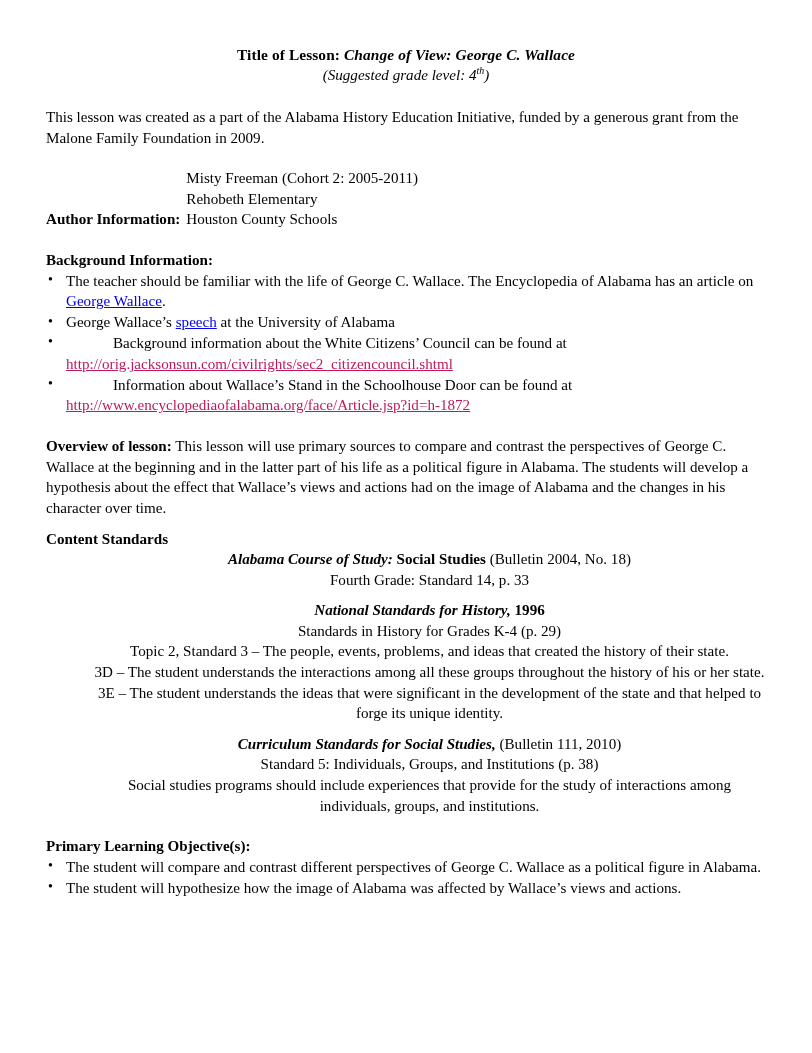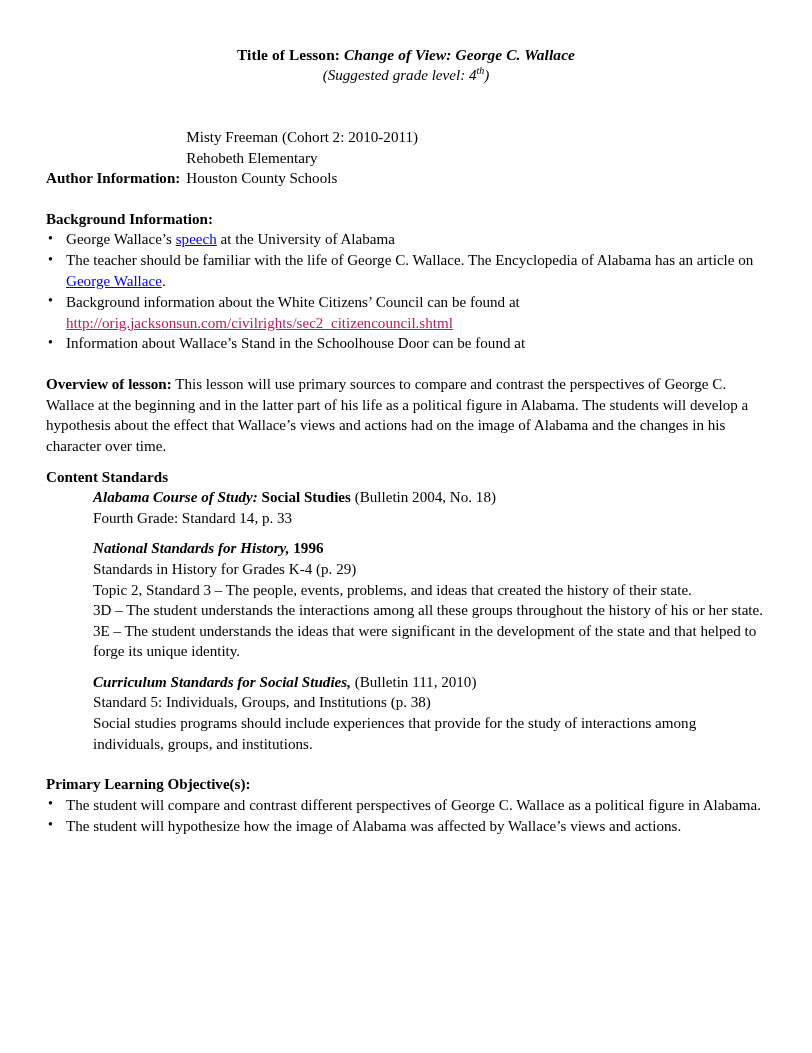--- a/index.html
+++ b/index.html
@@ -98,82 +98,84 @@
     position: absolute;
     left: 2px;
     top: -0.5px;
     font-size: 14px;
   }
   
   .bullets-deep { margin-left: 76px; }
   .bullets-shallow { margin-left: 32px; }
   .bullets-shallow > li { padding-left: 16px; }
 
-  .hang { display: block; }
+  .hang { display: block; margin-left: 47px; }
 
   
   a.link, .link {
     color: #0000ee;
     text-decoration: underline;
     cursor: pointer;
   }
   .url {
     color: #be185d;
     text-decoration: underline;
     word-break: break-all;
   }
 
   
   .std-block { margin-left: 47px; }
-  .std-block .line { line-height: 20.6px; }
+  .std-block .line { line-height: 20.6px; text-align: center; }
 </style>
 </head>
 <body>
 
 <div class="page">
   <div class="content">
 
     <div class="title-line">
       <span>Title of Lesson:</span>
       <span class="lesson-name">Change of View: George C. Wallace</span>
     </div>
     <div class="subtitle-line">
       <span>(Suggested grade level: 4</span><sup>th</sup><span>)</span>
     </div>
 
     <div class="spacer-lg"></div>
 
+    <p class="para">This lesson was created as a part of the Alabama History Education Initiative, funded by a generous grant from the Malone Family Foundation in 2009.</p>
 
     <div class="spacer-md"></div>
 
     <div class="author-row">
       <span class="author-label">Author Information:</span>
       <div class="author-lines">
-        <div>Misty Freeman (Cohort 2:  2010-2011)</div>
+        <div>Misty Freeman (Cohort 2:  2005-2011)</div>
         <div>Rehobeth Elementary</div>
         <div>Houston County Schools</div>
       </div>
     </div>
 
     <div class="spacer-md"></div>
 
     <p class="para bold">Background Information:</p>
     <ul class="bullets bullets-deep">
       <li>
+        <span>The teacher should be familiar with the life of George C. Wallace.  The Encyclopedia of Alabama has an article on </span><span class="link">George Wallace</span><span>.</span>
+      </li>
+      <li>
         <span>George Wallace’s </span><span class="link">speech</span><span> at the University of Alabama</span>
-      </li>
-      <li>
-        <span>The teacher should be familiar with the life of George C. Wallace.  The Encyclopedia of Alabama has an article on </span><span class="link">George Wallace</span><span>.</span>
       </li>
       <li>
         <span class="hang">Background information about the White Citizens’ Council can be found at</span>
         <span class="url">http://orig.jacksonsun.com/civilrights/sec2_citizencouncil.shtml</span>
       </li>
       <li>
         <span class="hang">Information about Wallace’s Stand in the Schoolhouse Door can be found at</span>
+        <span class="url">http://www.encyclopediaofalabama.org/face/Article.jsp?id=h-1872</span>
       </li>
     </ul>
 
     <div class="spacer-md"></div>
 
     <p class="para">
       <span class="bold">Overview of lesson:</span><span> This lesson will use primary sources to compare and contrast the perspectives of George C. Wallace at the beginning and in the latter part of his life as a political figure in Alabama. The students will develop a hypothesis about the effect that Wallace’s views and actions had on the image of Alabama and the changes in his character over time.</span>
     </p>
 
     <div class="spacer-sm"></div>

